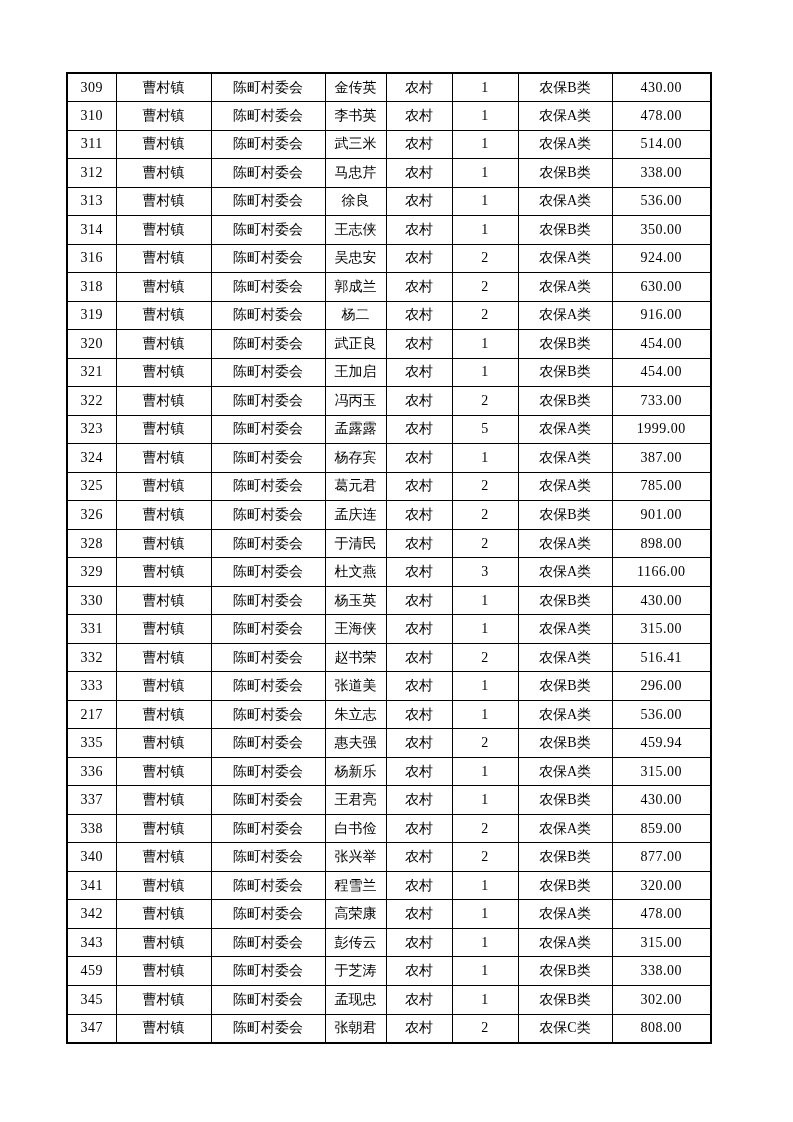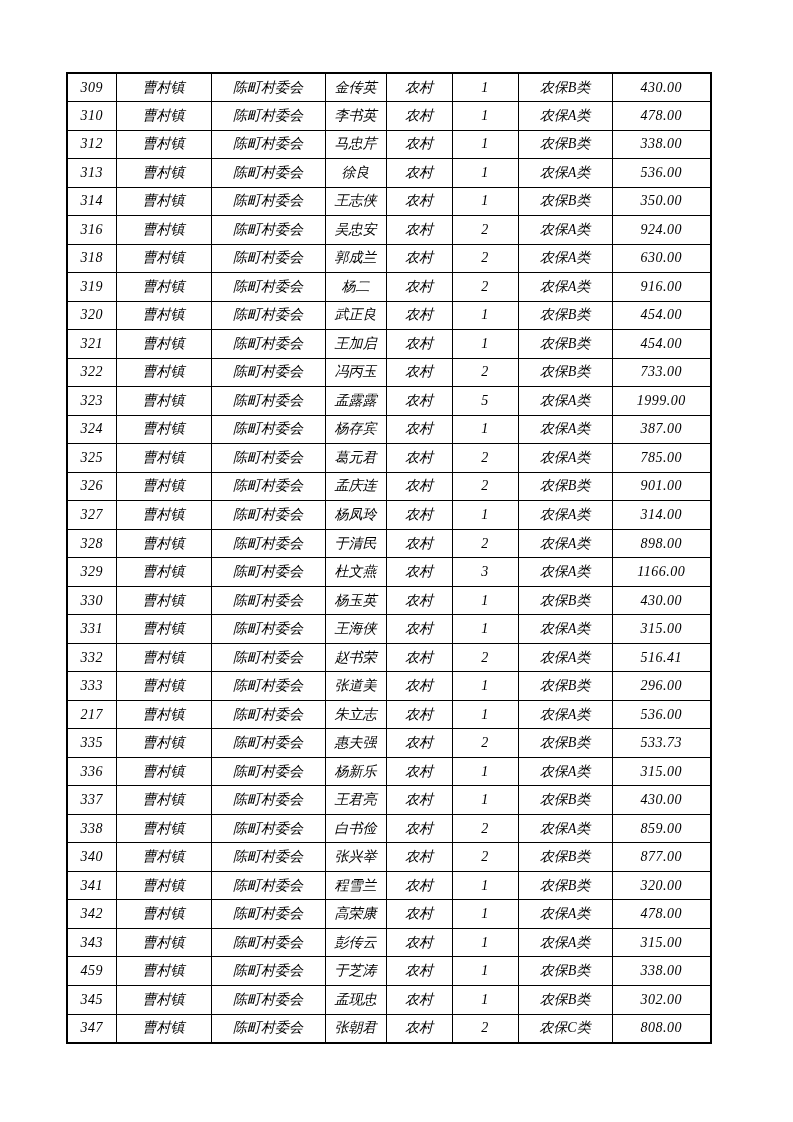--- a/index.html
+++ b/index.html
@@ -32,21 +32,20 @@
     vertical-align: middle;
     font-size: 14px;
     line-height: 1;
     padding: 0;
     white-space: nowrap;
     overflow: hidden;
     color: #000000;
   }
   table.data-table tr {
     height: 20px;
-    font-style: italic;
   }
   td.num {
     font-size: 13.5px;
     letter-spacing: 0.5px;
   }
 </style>
 </head>
 <body>
 
 <div class="page">
@@ -76,20 +75,30 @@
           <td class="num">310</td>
           <td>曹村镇</td>
           <td>陈町村委会</td>
           <td>李书英</td>
           <td>农村</td>
           <td class="num">1</td>
           <td>农保A类</td>
           <td class="num">478.00</td>
         </tr>
         <tr>
+          <td class="num">311</td>
+          <td>曹村镇</td>
+          <td>陈町村委会</td>
+          <td>武三米</td>
+          <td>农村</td>
+          <td class="num">1</td>
+          <td>农保A类</td>
+          <td class="num">514.00</td>
+        </tr>
+        <tr>
           <td class="num">312</td>
           <td>曹村镇</td>
           <td>陈町村委会</td>
           <td>马忠芹</td>
           <td>农村</td>
           <td class="num">1</td>
           <td>农保B类</td>
           <td class="num">338.00</td>
         </tr>
         <tr>
@@ -206,30 +215,20 @@
           <td class="num">326</td>
           <td>曹村镇</td>
           <td>陈町村委会</td>
           <td>孟庆连</td>
           <td>农村</td>
           <td class="num">2</td>
           <td>农保B类</td>
           <td class="num">901.00</td>
         </tr>
         <tr>
-          <td class="num">327</td>
-          <td>曹村镇</td>
-          <td>陈町村委会</td>
-          <td>杨凤玲</td>
-          <td>农村</td>
-          <td class="num">1</td>
-          <td>农保A类</td>
-          <td class="num">314.00</td>
-        </tr>
-        <tr>
           <td class="num">328</td>
           <td>曹村镇</td>
           <td>陈町村委会</td>
           <td>于清民</td>
           <td>农村</td>
           <td class="num">2</td>
           <td>农保A类</td>
           <td class="num">898.00</td>
         </tr>
         <tr>
@@ -293,21 +292,21 @@
           <td class="num">536.00</td>
         </tr>
         <tr>
           <td class="num">335</td>
           <td>曹村镇</td>
           <td>陈町村委会</td>
           <td>惠夫强</td>
           <td>农村</td>
           <td class="num">2</td>
           <td>农保B类</td>
-          <td class="num">533.73</td>
+          <td class="num">459.94</td>
         </tr>
         <tr>
           <td class="num">336</td>
           <td>曹村镇</td>
           <td>陈町村委会</td>
           <td>杨新乐</td>
           <td>农村</td>
           <td class="num">1</td>
           <td>农保A类</td>
           <td class="num">315.00</td>

